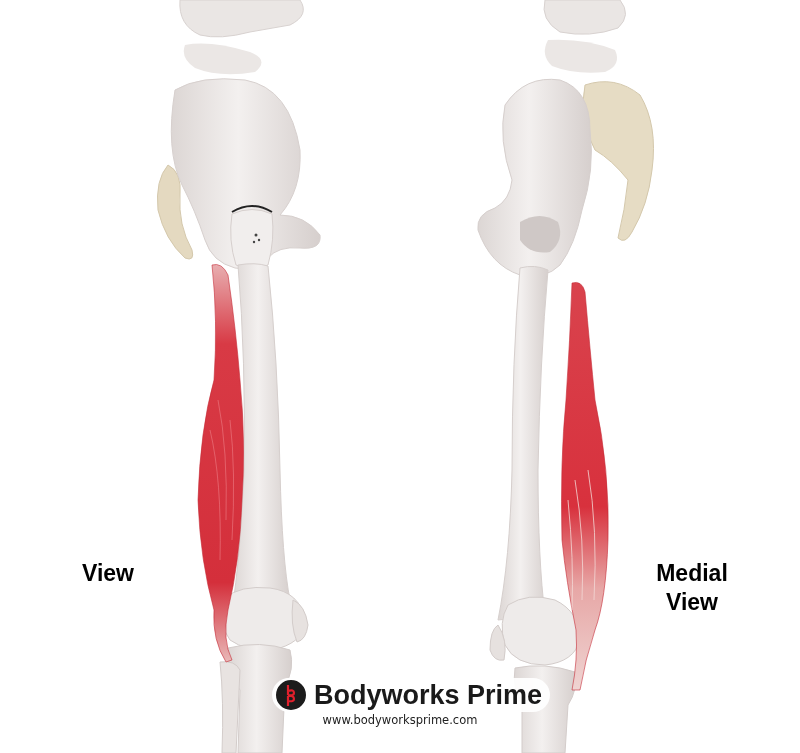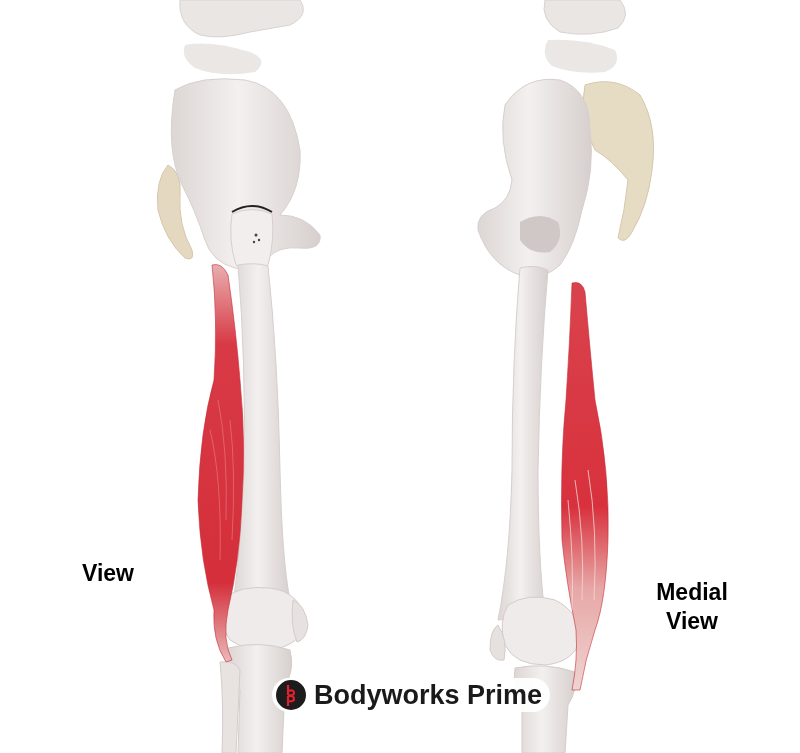--- a/index.html
+++ b/index.html
@@ -11,21 +11,21 @@
       font-family: "Liberation Sans", sans-serif; font-weight: bold; font-size: 50px;
       color: #000; letter-spacing: 0px; line-height: 60px;
       text-shadow: 0 0 3px #fff, 0 0 3px #fff, 2px 0 0 #fff, -2px 0 0 #fff, 0 2px 0 #fff, 0 -2px 0 #fff;
     }
     .view-label {
       position: absolute; font-family: "Liberation Sans", sans-serif; font-weight: bold;
       font-size: 23px; line-height: 29px; color: #000; text-align: center; width: 120px;
     }
     .view-label span { display: block; }
     .lateral { left: 48px; top: 559px; }
-    .medial { left: 632px; top: 578px; }
+    .medial { left: 632px; top: 559px; }
     .brand {
       position: absolute; left: 272px; top: 678px; height: 34px; display: flex; align-items: center;
       background: rgba(255,255,255,0.92); border-radius: 18px; padding: 0 8px 0 2px;
     }
     .brand-logo {
       width: 30px; height: 30px; border-radius: 50%; background: #1c1c1c; position: relative;
       border: 2px solid #fff; box-sizing: content-box;
     }
     .brand-logo svg { position: absolute; left: 0; top: 0; }
     .brand-name {
@@ -129,13 +129,14 @@
     <div class="brand-logo">
       <svg width="30" height="30" viewBox="0 0 30 30">
 
         <path d="M12,5 L12,15 M12,11 Q18,9 18,13 Q18,16 12,15" stroke="#e0202c" stroke-width="2.2" fill="none"></path>
         <path d="M12,16 L12,26 M12,16 Q18,15 18,19 Q18,22 12,21" stroke="#e0202c" stroke-width="2.2" fill="none"></path>
       </svg>
     </div>
     <span class="brand-name">Bodyworks Prime</span>
   </div>
 
+  <div class="brand-url">www.bodyworksprime.com</div>
 </div>
 
 </body></html>

